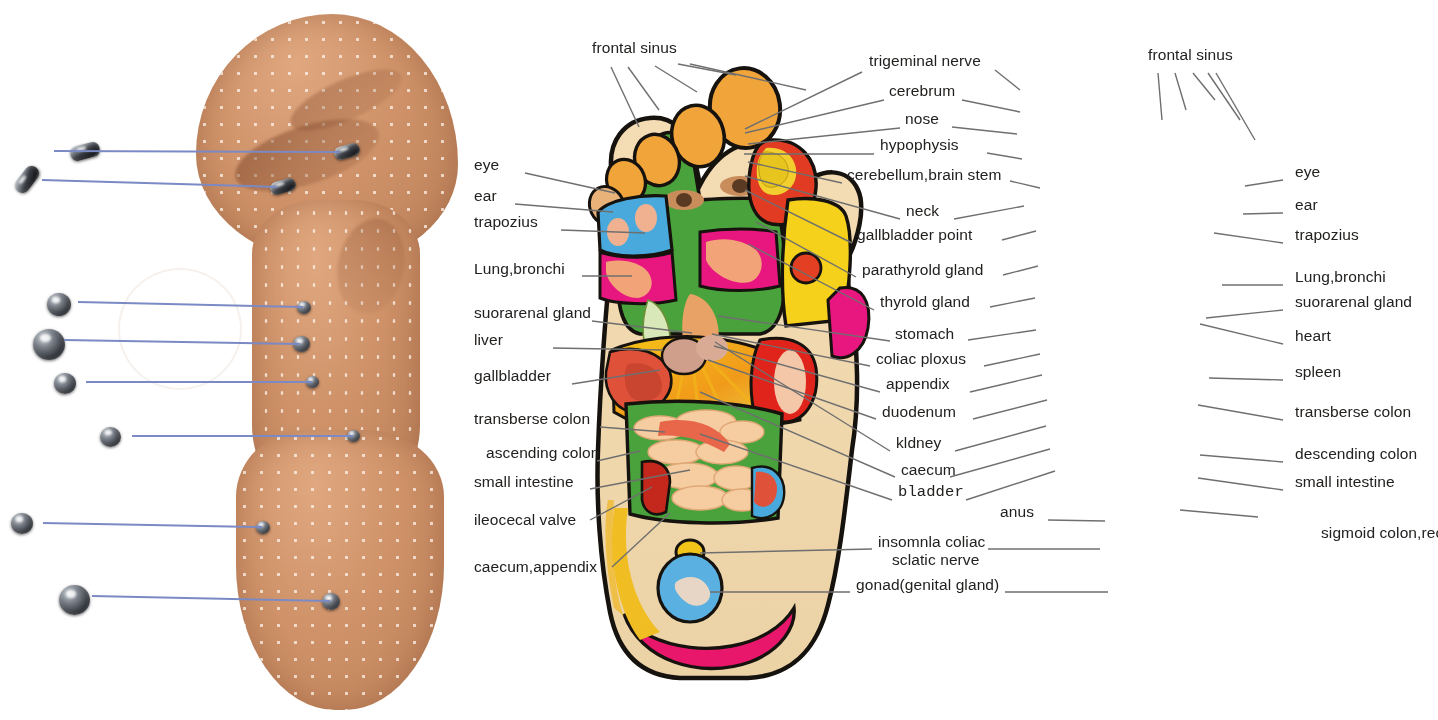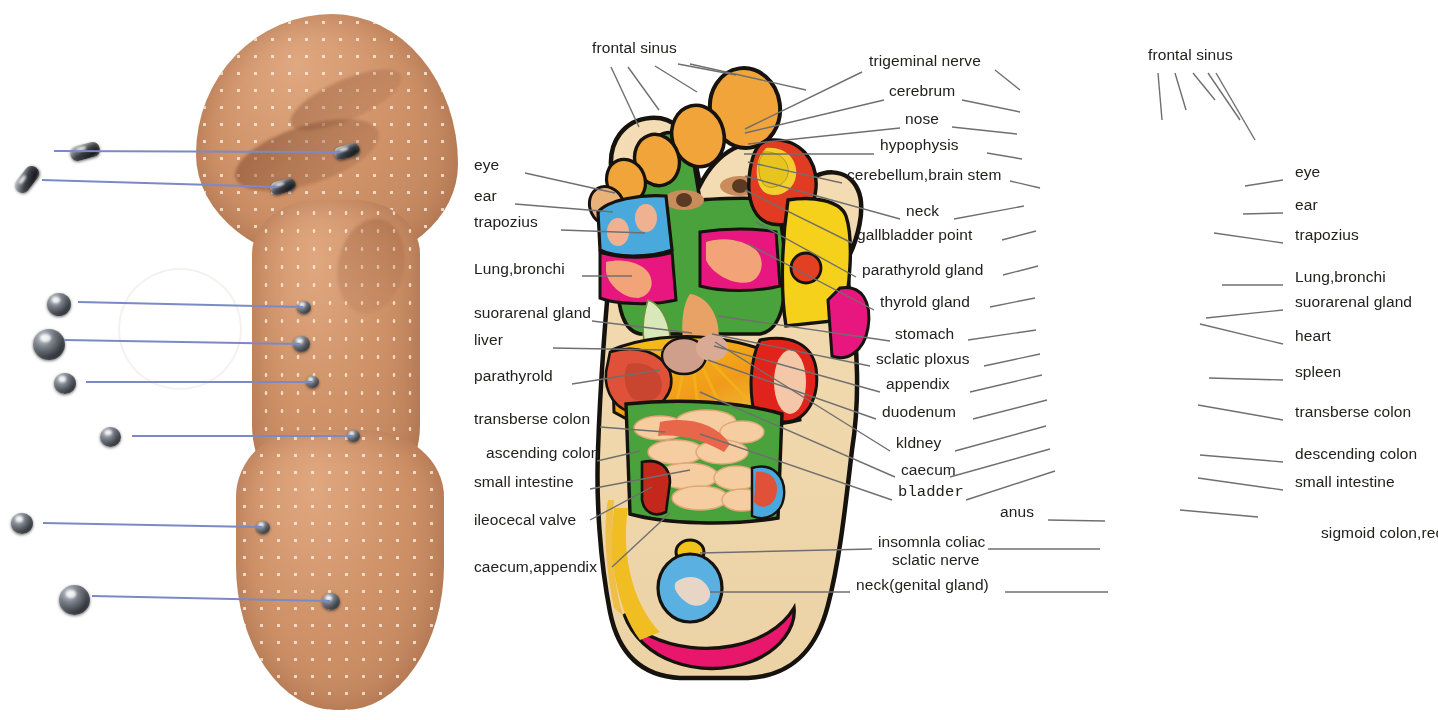--- a/index.html
+++ b/index.html
@@ -384,47 +384,47 @@
       </g>
   </svg>
 
   <div id="label-layer">
       <div class="lbl" style="left: 474px; top: 156px;">eye</div>
       <div class="lbl" style="left: 474px; top: 187px;">ear</div>
       <div class="lbl" style="left: 474px; top: 213px;">trapozius</div>
       <div class="lbl" style="left: 474px; top: 260px;">Lung,bronchi</div>
       <div class="lbl" style="left: 474px; top: 304px;">suorarenal gland</div>
       <div class="lbl" style="left: 474px; top: 331px;">liver</div>
-      <div class="lbl" style="left: 474px; top: 367px;">parathyrold</div>
+      <div class="lbl" style="left: 474px; top: 367px;">gallbladder</div>
       <div class="lbl" style="left: 474px; top: 410px;">transberse colon</div>
       <div class="lbl" style="left: 474px; top: 444px; margin-left: 12px;">ascending colon</div>
       <div class="lbl" style="left: 474px; top: 473px;">small intestine</div>
       <div class="lbl" style="left: 474px; top: 511px;">ileocecal valve</div>
       <div class="lbl" style="left: 474px; top: 558px;">caecum,appendix</div>
       <div class="lbl" style="left: 592px; top: 39px;">frontal sinus</div>
       <div class="lbl" style="left: 869px; top: 52px;">trigeminal nerve</div>
       <div class="lbl" style="left: 889px; top: 82px;">cerebrum</div>
       <div class="lbl" style="left: 905px; top: 110px;">nose</div>
       <div class="lbl" style="left: 880px; top: 136px;">hypophysis</div>
       <div class="lbl" style="left: 847px; top: 166px;">cerebellum,brain stem</div>
       <div class="lbl" style="left: 906px; top: 202px;">neck</div>
       <div class="lbl" style="left: 857px; top: 226px;">gallbladder point</div>
       <div class="lbl" style="left: 862px; top: 261px;">parathyrold gland</div>
       <div class="lbl" style="left: 880px; top: 293px;">thyrold gland</div>
       <div class="lbl" style="left: 895px; top: 325px;">stomach</div>
-      <div class="lbl" style="left: 876px; top: 350px;">sclatic ploxus</div>
+      <div class="lbl" style="left: 876px; top: 350px;">coliac ploxus</div>
       <div class="lbl" style="left: 886px; top: 375px;">appendix</div>
       <div class="lbl" style="left: 882px; top: 403px;">duodenum</div>
       <div class="lbl" style="left: 896px; top: 434px;">kldney</div>
       <div class="lbl" style="left: 901px; top: 461px;">caecum</div>
       <div class="lbl" style="left: 898px; top: 484px; font-family: Liberation Mono, monospace;">bladder</div>
       <div class="lbl" style="left: 1000px; top: 503px;">anus</div>
       <div class="lbl" style="left: 878px; top: 533px;">insomnla coliac</div>
       <div class="lbl" style="left: 892px; top: 551px;">sclatic nerve</div>
-      <div class="lbl" style="left: 856px; top: 576px;">neck(genital gland)</div>
+      <div class="lbl" style="left: 856px; top: 576px;">gonad(genital gland)</div>
       <div class="lbl" style="left: 1148px; top: 46px;">frontal sinus</div>
       <div class="lbl" style="left: 1295px; top: 163px;">eye</div>
       <div class="lbl" style="left: 1295px; top: 196px;">ear</div>
       <div class="lbl" style="left: 1295px; top: 226px;">trapozius</div>
       <div class="lbl" style="left: 1295px; top: 268px;">Lung,bronchi</div>
       <div class="lbl" style="left: 1295px; top: 293px;">suorarenal gland</div>
       <div class="lbl" style="left: 1295px; top: 327px;">heart</div>
       <div class="lbl" style="left: 1295px; top: 363px;">spleen</div>
       <div class="lbl" style="left: 1295px; top: 403px;">transberse colon</div>
       <div class="lbl" style="left: 1295px; top: 445px;">descending colon</div>

